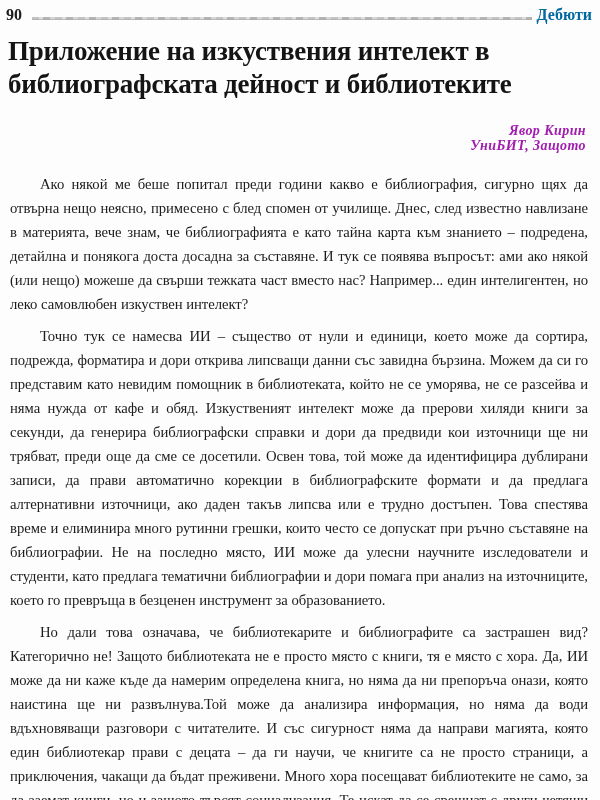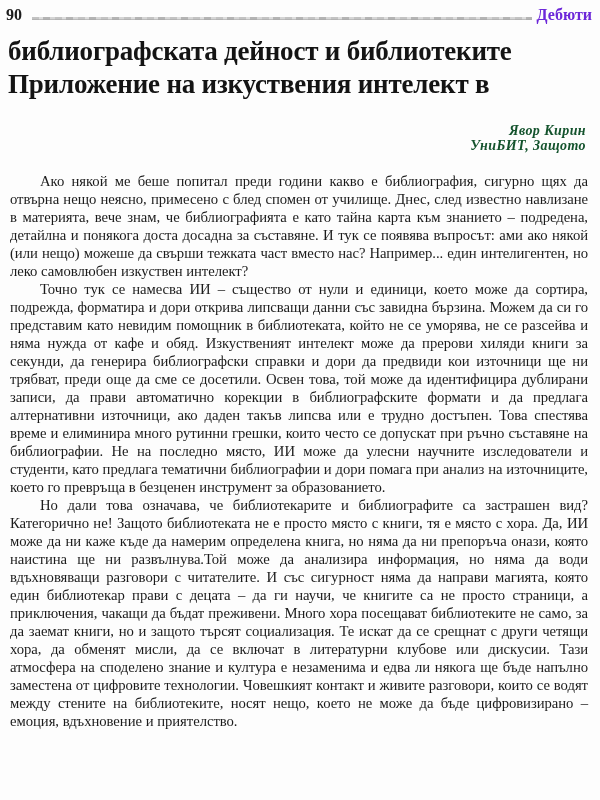--- a/index.html
+++ b/index.html
@@ -44,21 +44,21 @@
     white-space: nowrap;
     z-index: 2;
     padding-right: 4px;
     background: #fdfdfd;
   }
   .head-title {
     font-family: "Liberation Serif", "DejaVu Serif", serif;
     font-weight: bold;
     font-size: 16px;
     line-height: 16px;
-    color: #6d28d9;
+    color: #0369a1;
     white-space: nowrap;
     z-index: 2;
     padding-left: 5px;
     background: #fdfdfd;
   }
   .head-rule {
     position: absolute;
     left: 26px;
     right: 57px;
     bottom: 3px;
@@ -106,58 +106,58 @@
   }
   .byline .author,
   .byline .affiliation {
     display: block;
     font-family: "Liberation Serif", "DejaVu Serif", serif;
     font-weight: bold;
     font-style: italic;
     font-size: 14px;
     line-height: 15px;
     letter-spacing: .4px;
-    color: #14532d;
+    color: #a21caf;
   }
 
   
   .body-text {
     margin-top: 19px;
     padding: 0 4px 0 4px;
   }
   .body-text p {
     margin: 0;
     text-indent: 30px;
     text-align: justify;
     font-family: "Liberation Serif", "DejaVu Serif", serif;
     font-size: 14.7px;
-    line-height: 18px;
+    line-height: 24px;
     color: #1b1b1b;
     letter-spacing: -0.05px;
     word-spacing: .1px;
     hyphens: manual;
   }
   .body-text p + p {
-    margin-top: 0;
+    margin-top: 8px;
   }
 </style>
 </head>
 <body>
 
 <div class="page">
 
   <div class="running-head">
     <span class="folio">90</span>
     <span class="head-rule"></span>
     <span class="head-title">Дебюти</span>
   </div>
 
   <h1 class="article-title">
+    <span class="tline">Приложение на изкуствения интелект в</span>
     <span class="tline">библиографската дейност и библиотеките</span>
-    <span class="tline">Приложение на изкуствения интелект в</span>
   </h1>
 
   <div class="byline">
     <span class="author">Явор Кирин</span>
     <span class="affiliation">УниБИТ, Защото</span>
   </div>
 
   <div class="body-text">
     <p>Ако някой ме беше попитал преди години какво е библиография, сигурно щях да отвърна нещо неясно, примесено с блед спомен от училище. Днес, след известно навлизане в материята, вече знам, че библиографията е като тайна карта към знанието – подредена, детайлна и понякога доста досадна за съставяне. И тук се появява въпросът: ами ако някой (или нещо) можеше да свърши тежката част вместо нас? Например... един интелигентен, но леко самовлюбен изкуствен интелект?</p>
     <p>Точно тук се намесва ИИ – същество от нули и единици, което може да сортира, подрежда, форматира и дори открива липсващи данни със завидна бързина. Можем да си го представим като невидим помощник в библиотеката, който не се уморява, не се разсейва и няма нужда от кафе и обяд. Изкуственият интелект може да прерови хиляди книги за секунди, да генерира библиографски справки и дори да предвиди кои източници ще ни трябват, преди още да сме се досетили. Освен това, той може да идентифицира дублирани записи, да прави автоматично корекции в библиографските формати и да предлага алтернативни източници, ако даден такъв липсва или е трудно достъпен. Това спестява време и елиминира много рутинни грешки, които често се допускат при ръчно съставяне на библиографии. Не на последно място, ИИ може да улесни научните изследователи и студенти, като предлага тематични библиографии и дори помага при анализ на източниците, което го превръща в безценен инструмент за образованието.</p>

